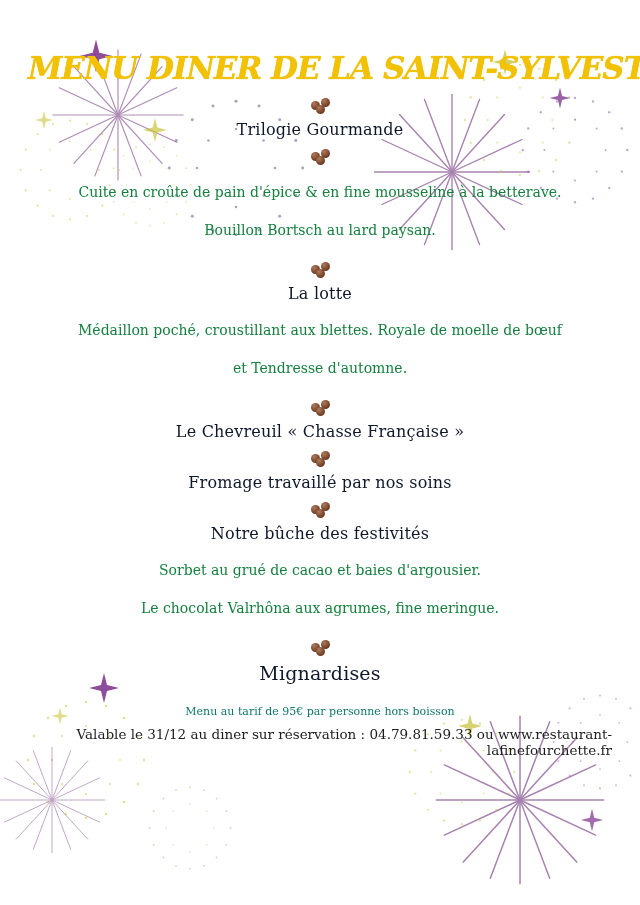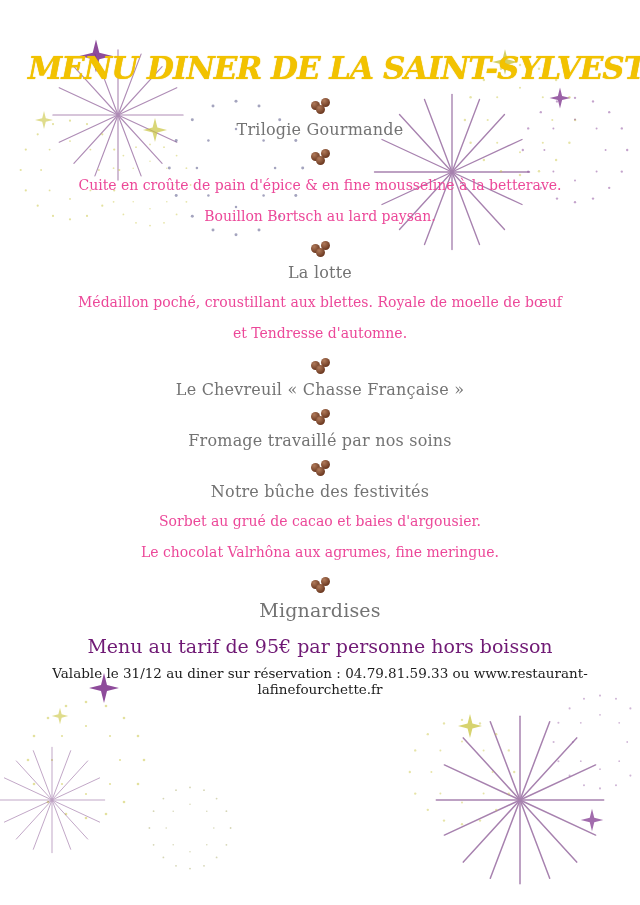--- a/index.html
+++ b/index.html
@@ -64,43 +64,44 @@
     margin: 0 -1px;
     vertical-align: middle;
     position: relative;
   }
   .sep .berry.b2 { margin-left: -3px; top: 4px; }
   .sep .berry.b3 { margin-left: -3px; top: -3px; }
 
   .course-title {
     font-size: 16px;
     font-weight: normal;
-    color: #737373;
+    color: #0f172a;
     margin: 4px 0 2px 0;
     letter-spacing: .2px;
   }
   .course-title.small { font-size: 19px; }
 
   .course-line {
     font-size: 14px;
-    color: #ec4899;
-    margin: 10px 0;
+    color: #15803d;
+    margin: 17px 0;
     line-height: 1.5;
   }
 
   .price-line {
-    font-size: 19px;
-    margin: 14px 0 6px 0;
-    color: #701a75;
+    font-size: 11px;
+    margin: 21px 0 6px 0;
+    color: #0f766e;
   }
 
   .footer-line {
     font-size: 13.5px;
     color: #1c1c1c;
     margin-top: 8px;
+    text-align: right;
   }
 </style>
 </head>
 <body>
 
 <svg id="fireworks" viewBox="0 0 640 905" xmlns="http://www.w3.org/2000/svg">
   <defs>
     <g id="burstA">
       <g stroke-linecap="round">
         <line x1="0" y1="0" x2="0" y2="-62" stroke="#6d2f7a" stroke-width="1.1"></line>

